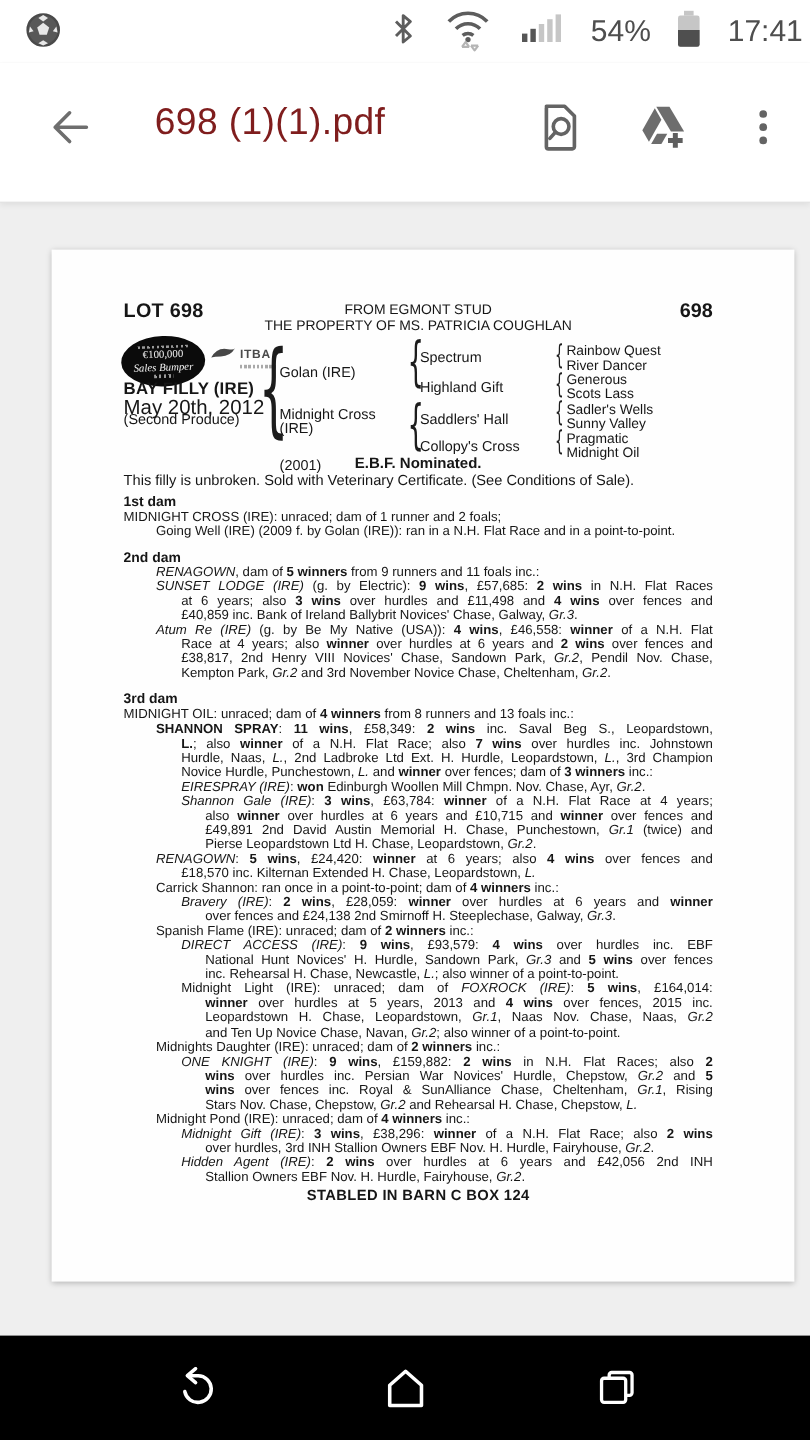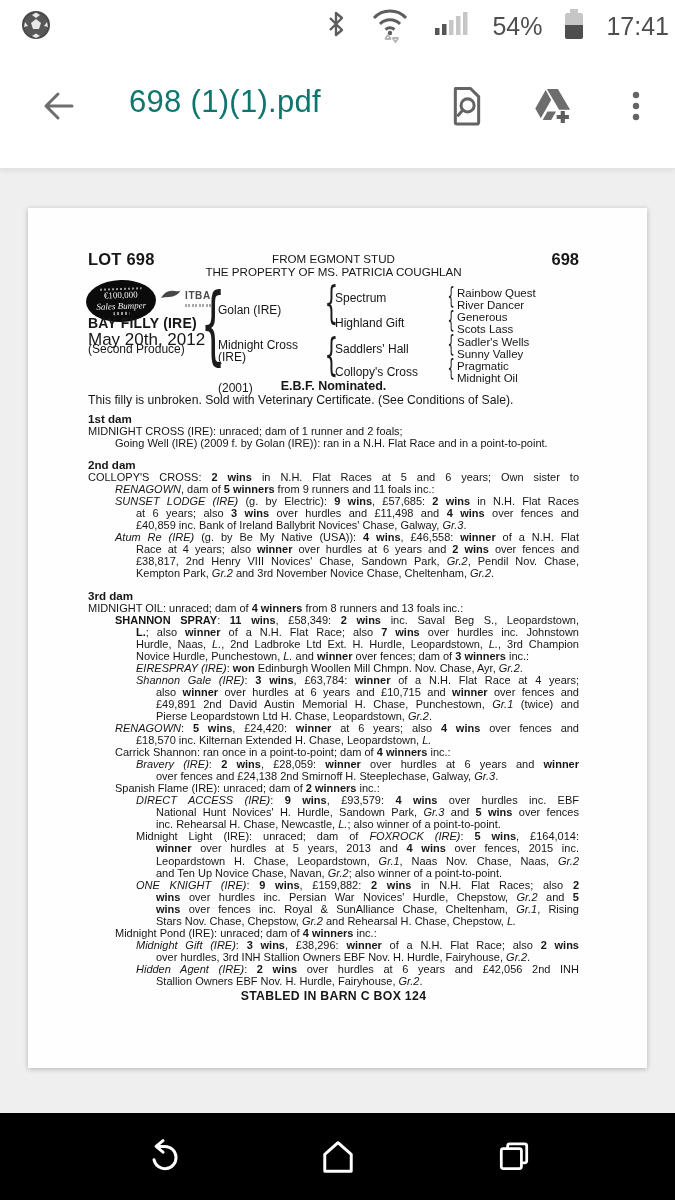--- a/index.html
+++ b/index.html
@@ -6,24 +6,24 @@
   .screen{position:relative;width:675px;height:1200px;background:#efefef;overflow:hidden;
           font-family:"Liberation Sans",sans-serif;margin:0 auto;}
   
   .statusbar{position:absolute;top:0;left:0;right:0;height:52px;background:#ffffff;z-index:5;}
   .sb-right{position:absolute;right:6px;top:0;height:52px;display:flex;align-items:center;gap:21px;}
   .sb-text{font-size:25px;color:#4e4e4e;}
   .soccer{position:absolute;left:20px;top:9px;}
   
   .appbar{position:absolute;top:52px;left:0;right:0;height:116px;background:#ffffff;z-index:5;
           box-shadow:0 1px 0 #e3e3e3, 0 3px 5px rgba(0,0,0,.07);}
-  .ab-title{position:absolute;left:129px;top:32px;font-size:31px;color:#0f766e;letter-spacing:.3px;}
+  .ab-title{position:absolute;left:129px;top:32px;font-size:31px;color:#7f1d1d;letter-spacing:.3px;}
   .ab-btn{position:absolute;top:32px;width:44px;height:44px;display:flex;align-items:center;justify-content:center;}
   
-  .viewer{position:absolute;top:168px;left:0;right:0;height:940px;background:#efefef;}
+  .viewer{position:absolute;top:168px;left:15px;right:0;height:940px;background:#efefef;}
   .page{position:absolute;left:28px;top:40px;width:619px;height:860px;background:#fefefe;
         box-shadow:0 1px 5px rgba(0,0,0,.25);color:#161616;}
   .abs{position:absolute;}
   .lotL{left:60px;top:42px;font-size:16.5px;font-weight:bold;letter-spacing:.2px;}
   .lotR{left:60px;top:42px;width:491px;text-align:right;font-size:16.5px;font-weight:bold;}
   .hdrC{left:60px;width:491px;text-align:center;font-size:11.6px;}
   
   .badge{left:58px;top:72px;width:70px;height:42px;background:#0b0b0b;border-radius:50%;
          transform:rotate(-2deg);display:flex;flex-direction:column;align-items:center;justify-content:center;gap:1px;}
   .badge .sq{height:2.5px;background:repeating-linear-gradient(90deg,#9a9a9a 0 2px,transparent 2px 4px);}
@@ -204,21 +204,20 @@
 
       <div class="abs note">This filly is unbroken. Sold with Veterinary Certificate. (See Conditions of Sale).</div>
       <div class="abs ebf">E.B.F. Nominated.</div>
 
       <div class="abs sections">
         <div>
             <div class="dam-h">1st dam</div>
             <div class="tl ind0"><span>MIDNIGHT CROSS (IRE): unraced; dam of 1 runner and 2 foals;</span></div>
             <div class="tl ind1"><span>Going Well (IRE) (2009 f. by Golan (IRE)): ran in a N.H. Flat Race and in a point-to-point.</span></div>
             <div class="dam-h">2nd dam</div>
-            <div class="tl ind0 just"><span>COLLOPY'S CROSS: </span><span class="sb">2 wins </span><span>in N.H. Flat Races at 5 and 6 years; Own sister to</span></div>
             <div class="tl ind1"><span class="sbi">RENAGOWN</span><span>, dam of </span><span class="sb">5 winners </span><span>from 9 runners and 11 foals inc.:</span></div>
             <div class="tl ind1 just"><span class="sbi">SUNSET LODGE (IRE) </span><span>(g. by Electric): </span><span class="sb">9 wins</span><span>, £57,685: </span><span class="sb">2 wins </span><span>in N.H. Flat Races</span></div>
             <div class="tl ind2 just"><span>at 6 years; also </span><span class="sb">3 wins </span><span>over hurdles and £11,498 and </span><span class="sb">4 wins </span><span>over fences and</span></div>
             <div class="tl ind2"><span>£40,859 inc. Bank of Ireland Ballybrit Novices' Chase, Galway, </span><span class="sbi">Gr.3</span><span>.</span></div>
             <div class="tl ind1 just"><span class="sbi">Atum Re (IRE) </span><span>(g. by Be My Native (USA)): </span><span class="sb">4 wins</span><span>, £46,558: </span><span class="sb">winner </span><span>of a N.H. Flat</span></div>
             <div class="tl ind2 just"><span>Race at 4 years; also </span><span class="sb">winner </span><span>over hurdles at 6 years and </span><span class="sb">2 wins </span><span>over fences and</span></div>
             <div class="tl ind2 just"><span>£38,817, 2nd Henry VIII Novices' Chase, Sandown Park, </span><span class="sbi">Gr.2</span><span>, Pendil Nov. Chase,</span></div>
             <div class="tl ind2"><span>Kempton Park, </span><span class="sbi">Gr.2 </span><span>and 3rd November Novice Chase, Cheltenham, </span><span class="sbi">Gr.2</span><span>.</span></div>
             <div class="dam-h">3rd dam</div>
             <div class="tl ind0"><span>MIDNIGHT OIL: unraced; dam of </span><span class="sb">4 winners </span><span>from 8 runners and 13 foals inc.:</span></div>
@@ -237,20 +236,21 @@
             <div class="tl ind2 just"><span class="sbi">Bravery (IRE)</span><span>: </span><span class="sb">2 wins</span><span>, £28,059: </span><span class="sb">winner </span><span>over hurdles at 6 years and </span><span class="sb">winner</span></div>
             <div class="tl ind3"><span>over fences and £24,138 2nd Smirnoff H. Steeplechase, Galway, </span><span class="sbi">Gr.3</span><span>.</span></div>
             <div class="tl ind1"><span>Spanish Flame (IRE): unraced; dam of </span><span class="sb">2 winners </span><span>inc.:</span></div>
             <div class="tl ind2 just"><span class="sbi">DIRECT ACCESS (IRE)</span><span>: </span><span class="sb">9 wins</span><span>, £93,579: </span><span class="sb">4 wins </span><span>over hurdles inc. EBF</span></div>
             <div class="tl ind3 just"><span>National Hunt Novices' H. Hurdle, Sandown Park, </span><span class="sbi">Gr.3 </span><span>and </span><span class="sb">5 wins </span><span>over fences</span></div>
             <div class="tl ind3"><span>inc. Rehearsal H. Chase, Newcastle, </span><span class="sbi">L.</span><span>; also winner of a point-to-point.</span></div>
             <div class="tl ind2 just"><span>Midnight Light (IRE): unraced; dam of </span><span class="sbi">FOXROCK (IRE)</span><span>: </span><span class="sb">5 wins</span><span>, £164,014:</span></div>
             <div class="tl ind3 just"><span class="sb">winner </span><span>over hurdles at 5 years, 2013 and </span><span class="sb">4 wins </span><span>over fences, 2015 inc.</span></div>
             <div class="tl ind3 just"><span>Leopardstown H. Chase, Leopardstown, </span><span class="sbi">Gr.1</span><span>, Naas Nov. Chase, Naas, </span><span class="sbi">Gr.2</span></div>
             <div class="tl ind3"><span>and Ten Up Novice Chase, Navan, </span><span class="sbi">Gr.2</span><span>; also winner of a point-to-point.</span></div>
+            <div class="tl ind1"><span>Midnights Daughter (IRE): unraced; dam of </span><span class="sb">2 winners </span><span>inc.:</span></div>
             <div class="tl ind2 just"><span class="sbi">ONE KNIGHT (IRE)</span><span>: </span><span class="sb">9 wins</span><span>, £159,882: </span><span class="sb">2 wins </span><span>in N.H. Flat Races; also </span><span class="sb">2</span></div>
             <div class="tl ind3 just"><span class="sb">wins </span><span>over hurdles inc. Persian War Novices' Hurdle, Chepstow, </span><span class="sbi">Gr.2 </span><span>and </span><span class="sb">5</span></div>
             <div class="tl ind3 just"><span class="sb">wins </span><span>over fences inc. Royal &amp; SunAlliance Chase, Cheltenham, </span><span class="sbi">Gr.1</span><span>, Rising</span></div>
             <div class="tl ind3"><span>Stars Nov. Chase, Chepstow, </span><span class="sbi">Gr.2 </span><span>and Rehearsal H. Chase, Chepstow, </span><span class="sbi">L.</span></div>
             <div class="tl ind1"><span>Midnight Pond (IRE): unraced; dam of </span><span class="sb">4 winners </span><span>inc.:</span></div>
             <div class="tl ind2 just"><span class="sbi">Midnight Gift (IRE)</span><span>: </span><span class="sb">3 wins</span><span>, £38,296: </span><span class="sb">winner </span><span>of a N.H. Flat Race; also </span><span class="sb">2 wins</span></div>
             <div class="tl ind3"><span>over hurdles, 3rd INH Stallion Owners EBF Nov. H. Hurdle, Fairyhouse, </span><span class="sbi">Gr.2</span><span>.</span></div>
             <div class="tl ind2 just"><span class="sbi">Hidden Agent (IRE)</span><span>: </span><span class="sb">2 wins </span><span>over hurdles at 6 years and £42,056 2nd INH</span></div>
             <div class="tl ind3"><span>Stallion Owners EBF Nov. H. Hurdle, Fairyhouse, </span><span class="sbi">Gr.2</span><span>.</span></div>
           </div>

